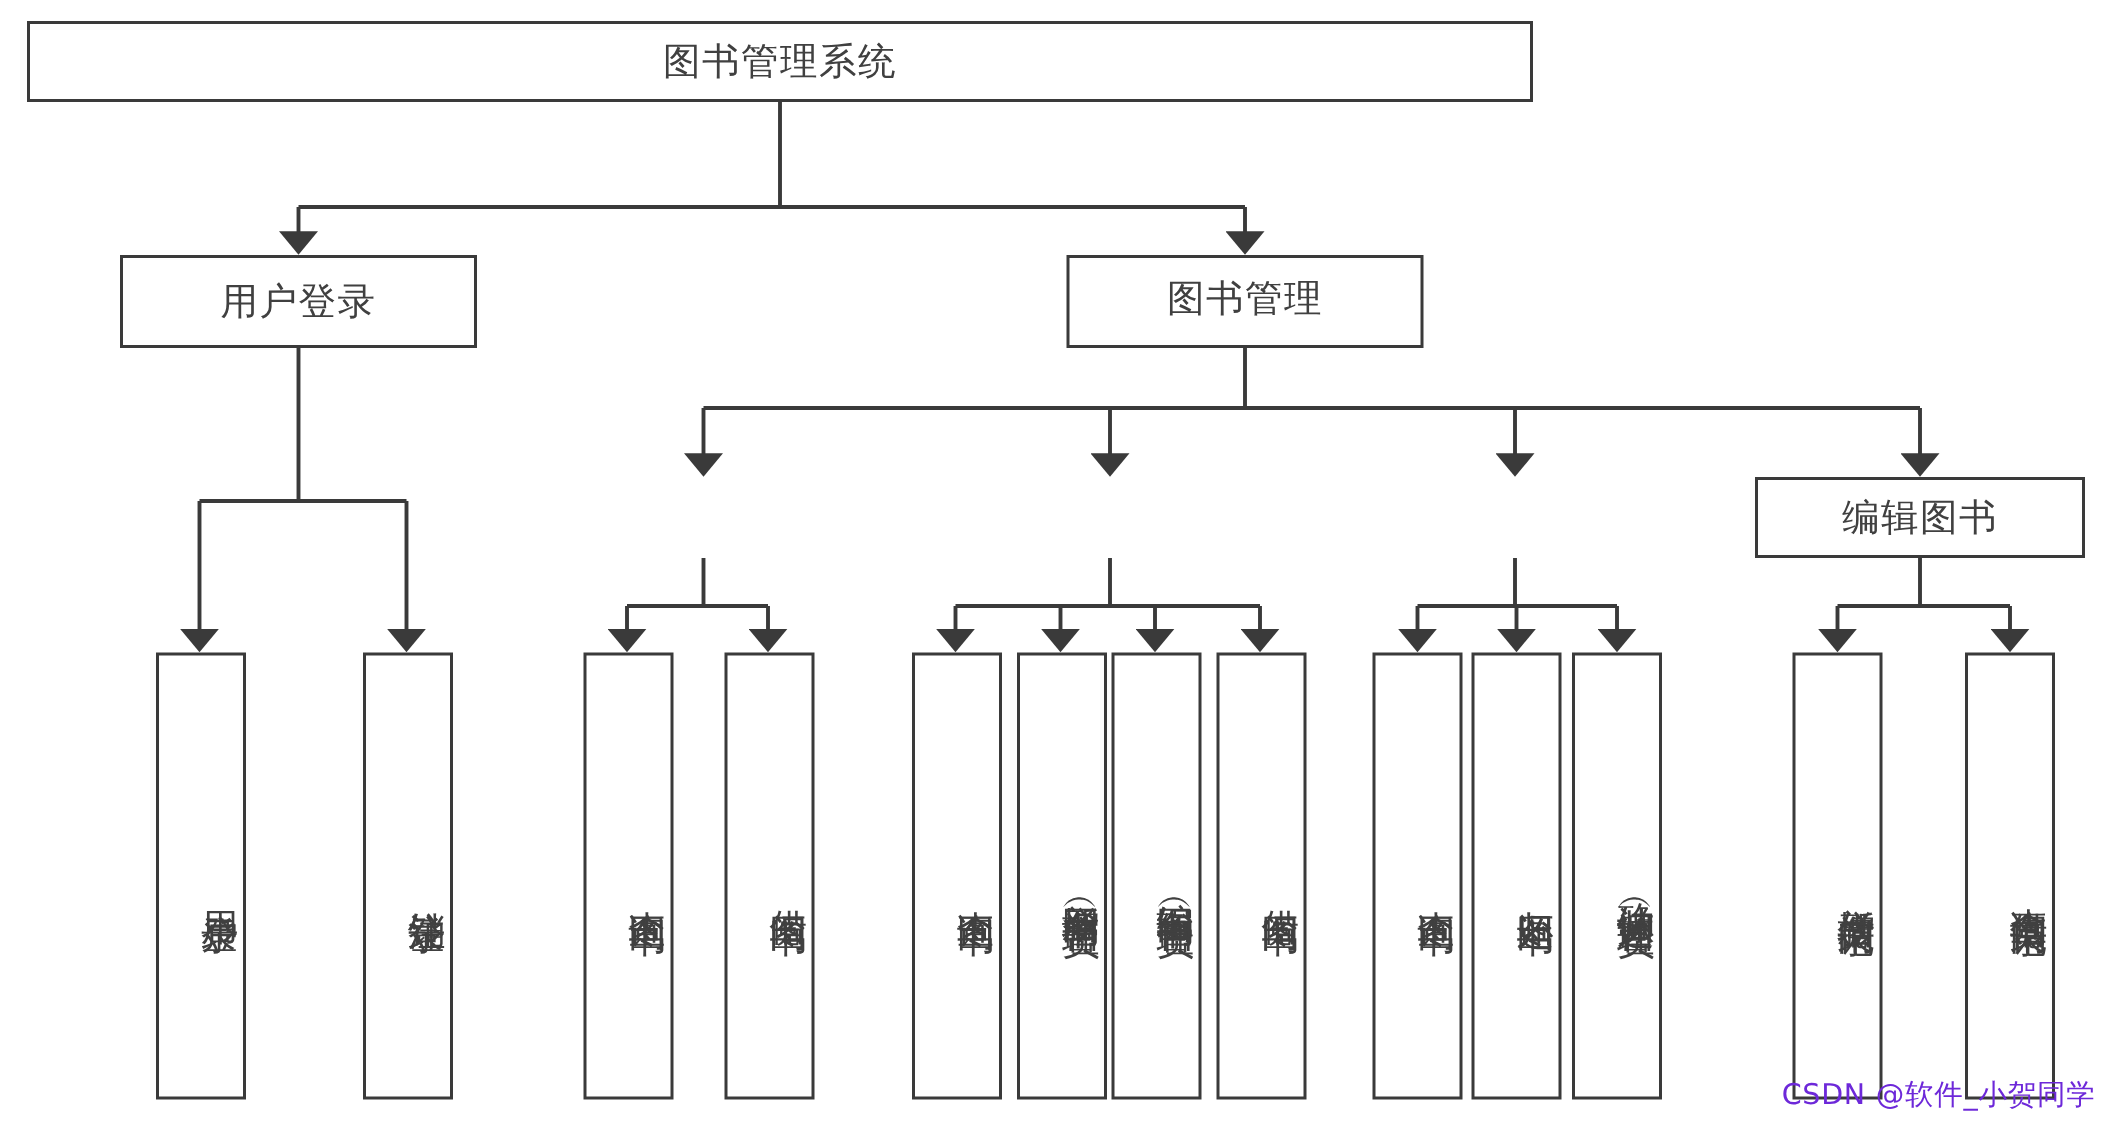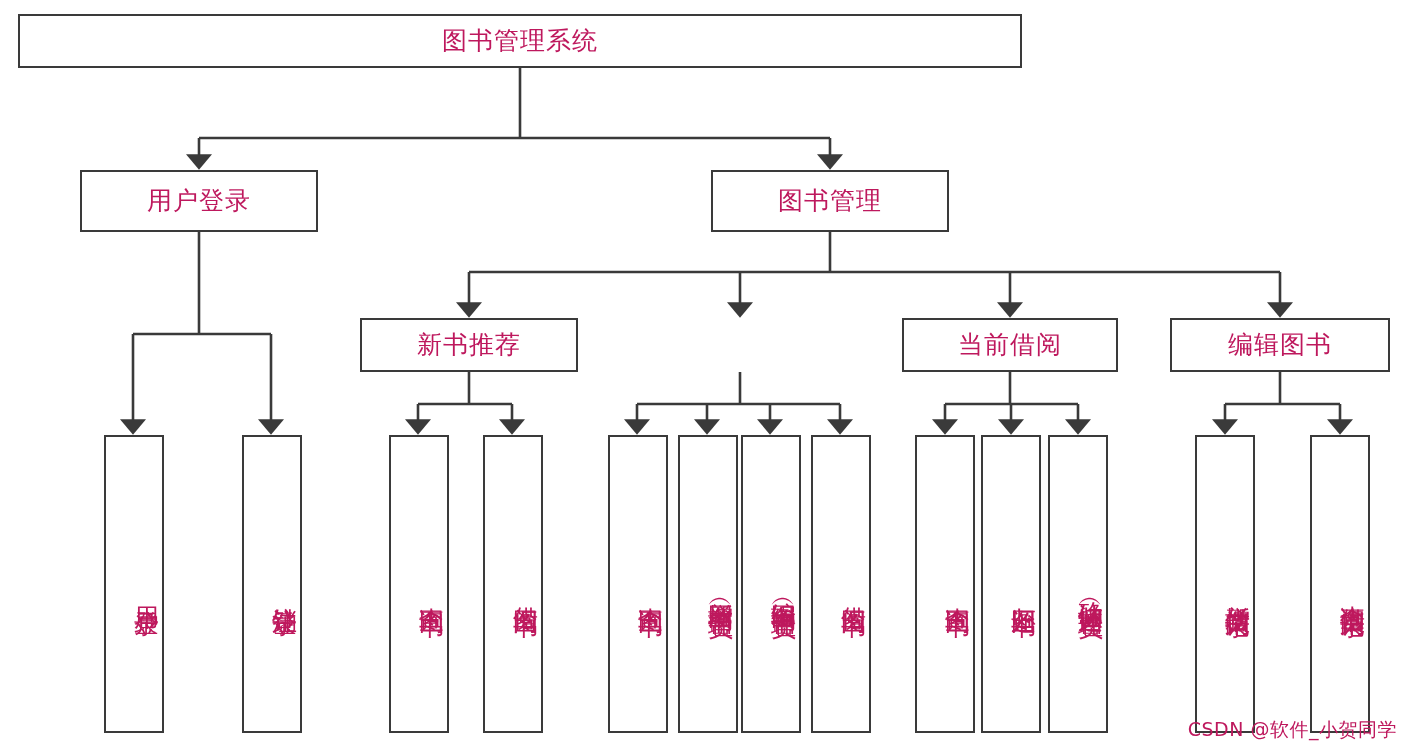--- a/index.html
+++ b/index.html
@@ -26,21 +26,21 @@
     pointer-events: none;
   }
   .node {
     position: absolute;
     box-sizing: border-box;
     background: #ffffff;
     border: 2.5px solid #3a3a3a;
     display: flex;
     align-items: center;
     justify-content: center;
-    color: #be185d;
+    color: #404040;
     text-align: center;
   }
   .node.horiz {
     font-size: 25px;
     letter-spacing: 1px;
     line-height: 1.1;
   }
   .node.root {
     font-size: 25px;
   }
@@ -57,21 +57,21 @@
   .node.vert .vtext {
     writing-mode: vertical-rl;
     text-orientation: upright;
     display: block;
   }
   .watermark {
     position: absolute;
     right: 8px;
     bottom: 4px;
     font-size: 19px;
-    color: #be185d;
+    color: #6d28d9;
     letter-spacing: 0.5px;
     white-space: nowrap;
   }
 </style>
 </head>
 <body>
 
 <div id="canvas">
 
   <svg id="wires" viewBox="0 0 1405 747">
@@ -120,24 +120,22 @@
       <path d="M1280,372 L1280,404"></path>
       <path d="M1225,404 L1340,404"></path>
       <path d="M1225,404 L1225,427" marker-end="url(#arrow)"></path>
       <path d="M1340,404 L1340,427" marker-end="url(#arrow)"></path>
     </g>
   </svg>
 
   <div class="node root horiz" style="left:18px; top:14px; width:1004px; height:54px;">图书管理系统</div>
 
   <div class="node horiz" style="left:80px; top:170px; width:238px; height:62px;">用户登录</div>
-  <div class="node horiz" style="left:711px; top:170px; width:238px; height:62px;">图书管理</div>
+  <div class="node horiz" style="left:711px; top:170px; width:238px; height:62px;font-family:Liberation Mono, monospace;">图书管理</div>
 
-  <div class="node horiz" style="left:360px; top:318px; width:218px; height:54px;">新书推荐</div>
-  <div class="node horiz" style="left:902px; top:318px; width:216px; height:54px;">当前借阅</div>
   <div class="node horiz" style="left:1170px; top:318px; width:220px; height:54px;">编辑图书</div>
 
   <div class="node vert" style="left:104px; top:435px; width:60px; height:298px;">
     <span class="vtext">用户登录</span>
   </div>
   <div class="node vert" style="left:242px; top:435px; width:60px; height:298px;">
     <span class="vtext">注销登录</span>
   </div>
 
   <div class="node vert" style="left:389px; top:435px; width:60px; height:298px;">

